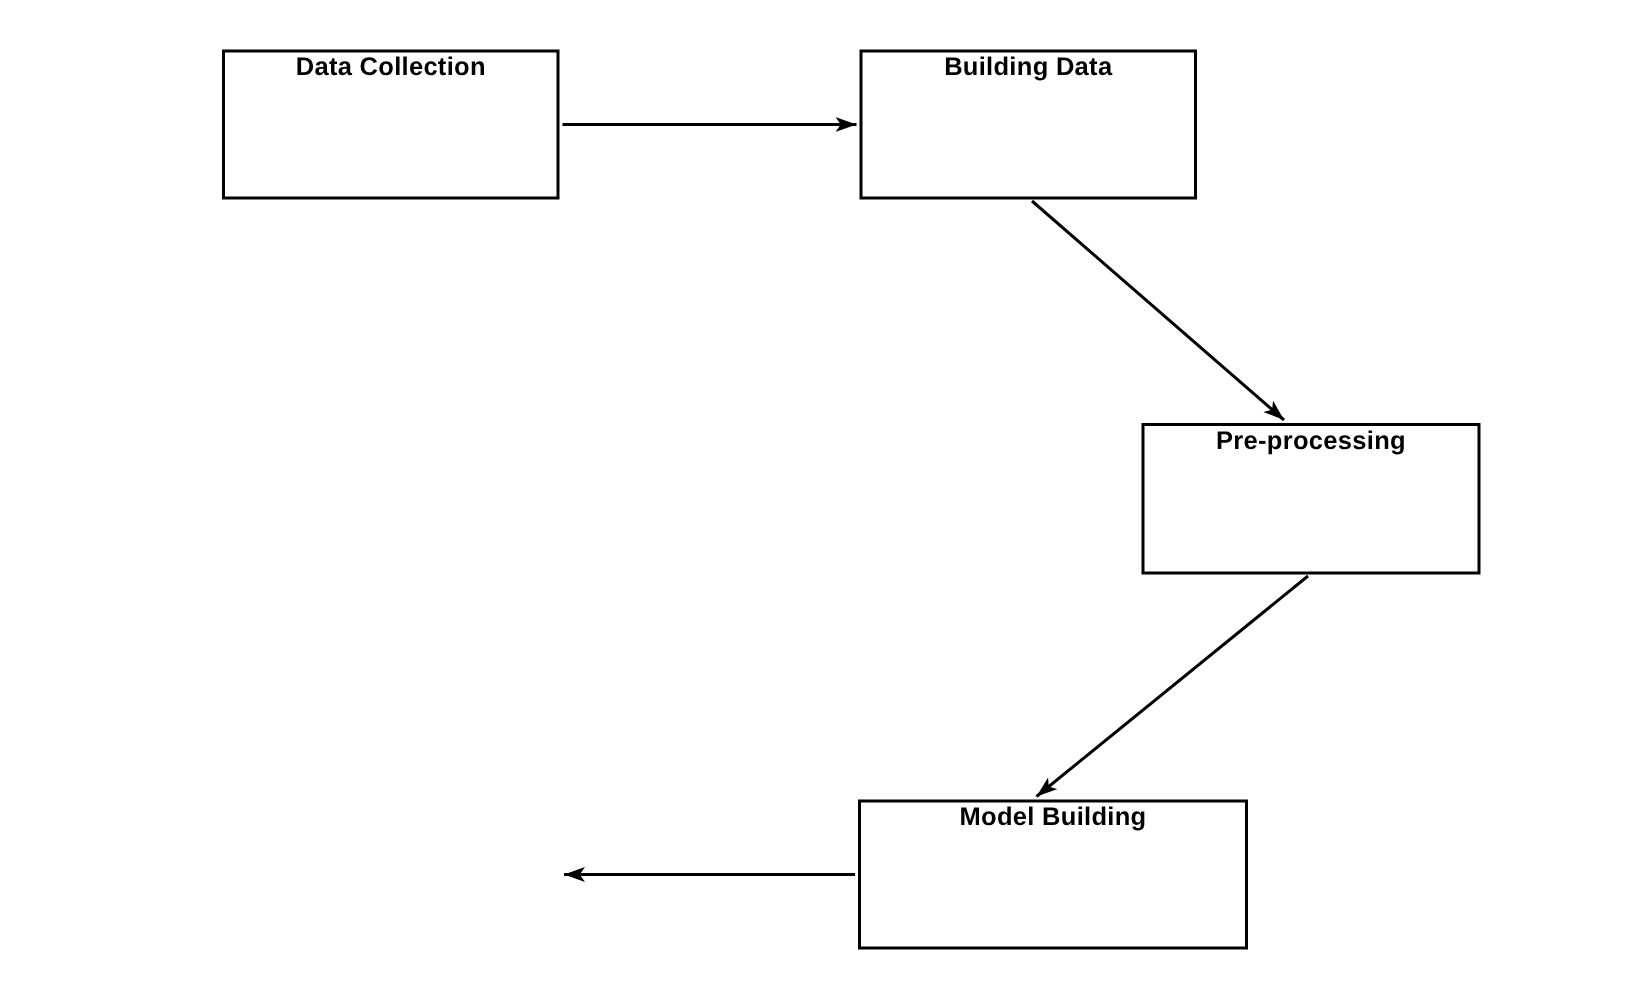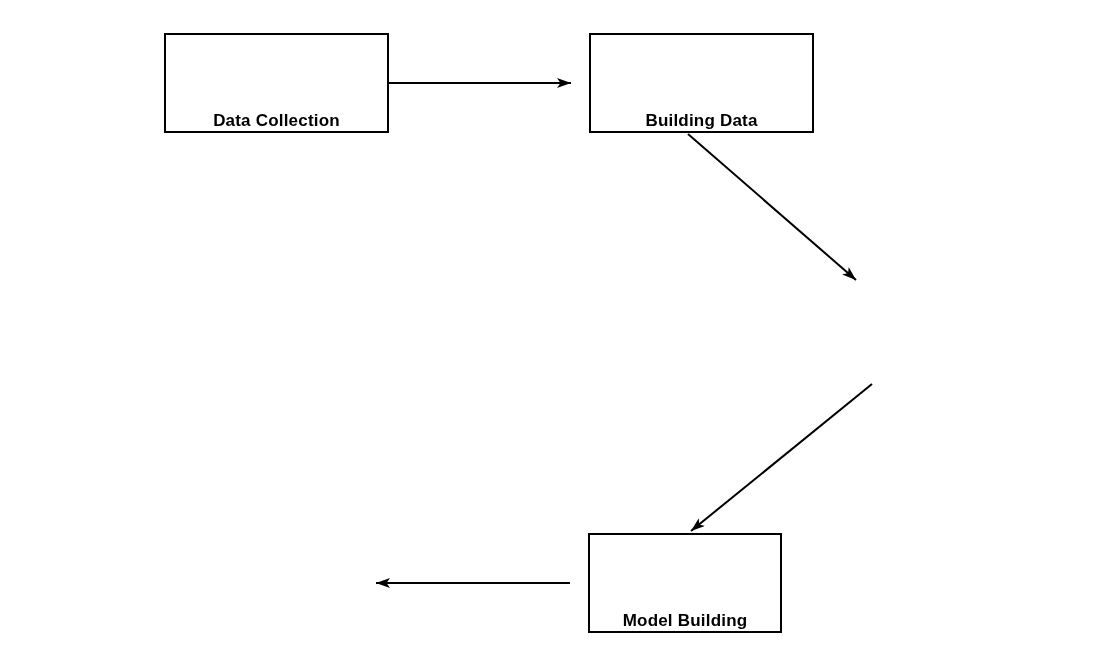--- a/index.html
+++ b/index.html
@@ -21,33 +21,32 @@
     top: 0;
     width: 1094px;
     height: 670px;
   }
   .node {
     position: absolute;
     box-sizing: border-box;
     border: 2px solid #000000;
     background: #ffffff;
     display: flex;
-    align-items: flex-end;
+    align-items: flex-start;
     justify-content: center;
     text-align: center;
     font-weight: bold;
     font-size: 17px;
     color: #000000;
     letter-spacing: 0.2px;
-    margin-left: 16px;
   }
   .node-data-collection { left: 148px; top: 33px;  width: 225px; height: 100px; }
   .node-cleaning-data   { left: 573px; top: 33px;  width: 225px; height: 100px; }
   .node-pre-processing  { left: 761px; top: 282px; width: 226px; height: 101px; }
-  .node-model-building  { left: 572px; top: 533px; width: 194px; height: 100px; }
+  .node-model-building  { left: 572px; top: 533px; width: 260px; height: 100px; }
   .node-production      { left: 148px; top: 533px; width: 225px; height: 100px; }
 </style>
 </head>
 <body>
 
 <div class="canvas">
 
   <svg class="edges-layer" width="1094" height="670" viewBox="0 0 1094 670" xmlns="http://www.w3.org/2000/svg">
     <defs>
       <marker id="arrowhead" markerUnits="userSpaceOnUse" markerWidth="16" markerHeight="12" refX="14" refY="5" orient="auto">
@@ -61,19 +60,22 @@
   </svg>
 
   <div class="node node-data-collection">
     <span>Data Collection</span>
   </div>
 
   <div class="node node-cleaning-data">
     <span>Building Data</span>
   </div>
 
+  <div class="node node-pre-processing">
+    <span>Pre-processing</span>
+  </div>
 
   <div class="node node-model-building">
     <span>Model Building</span>
   </div>
 
 
 </div>
 
 </body></html>

